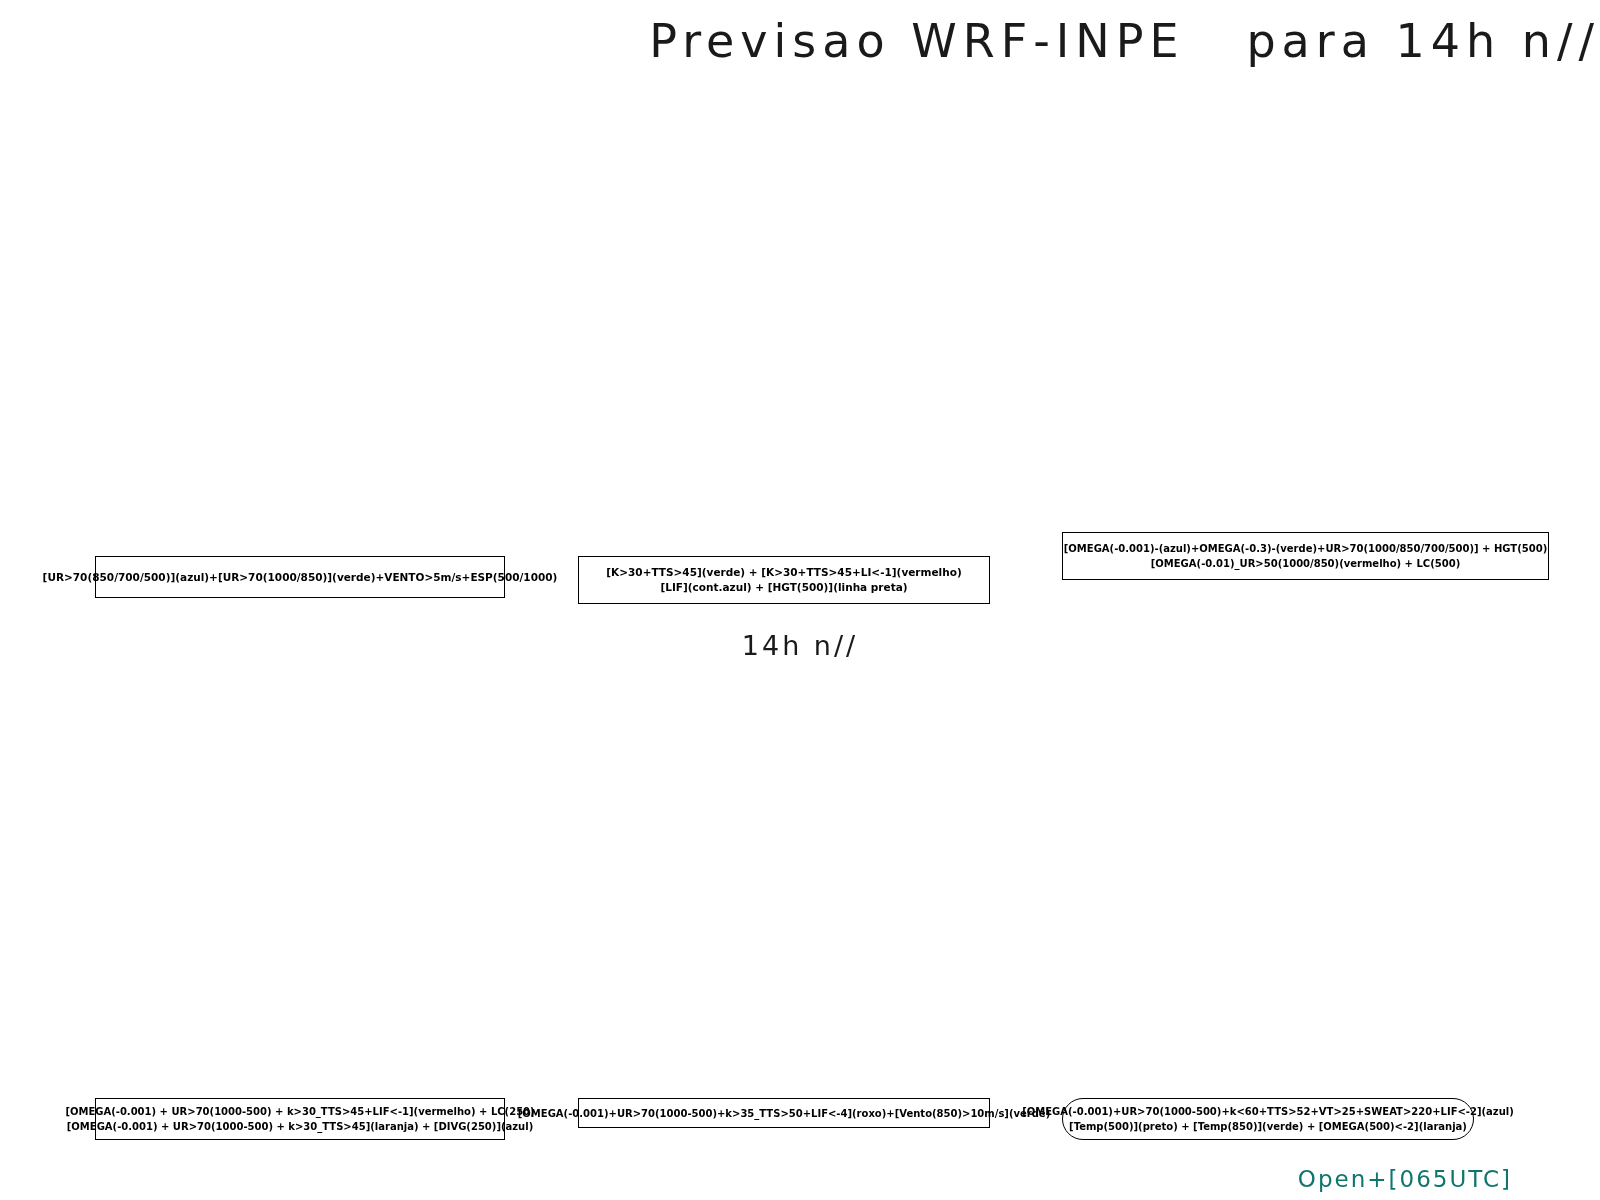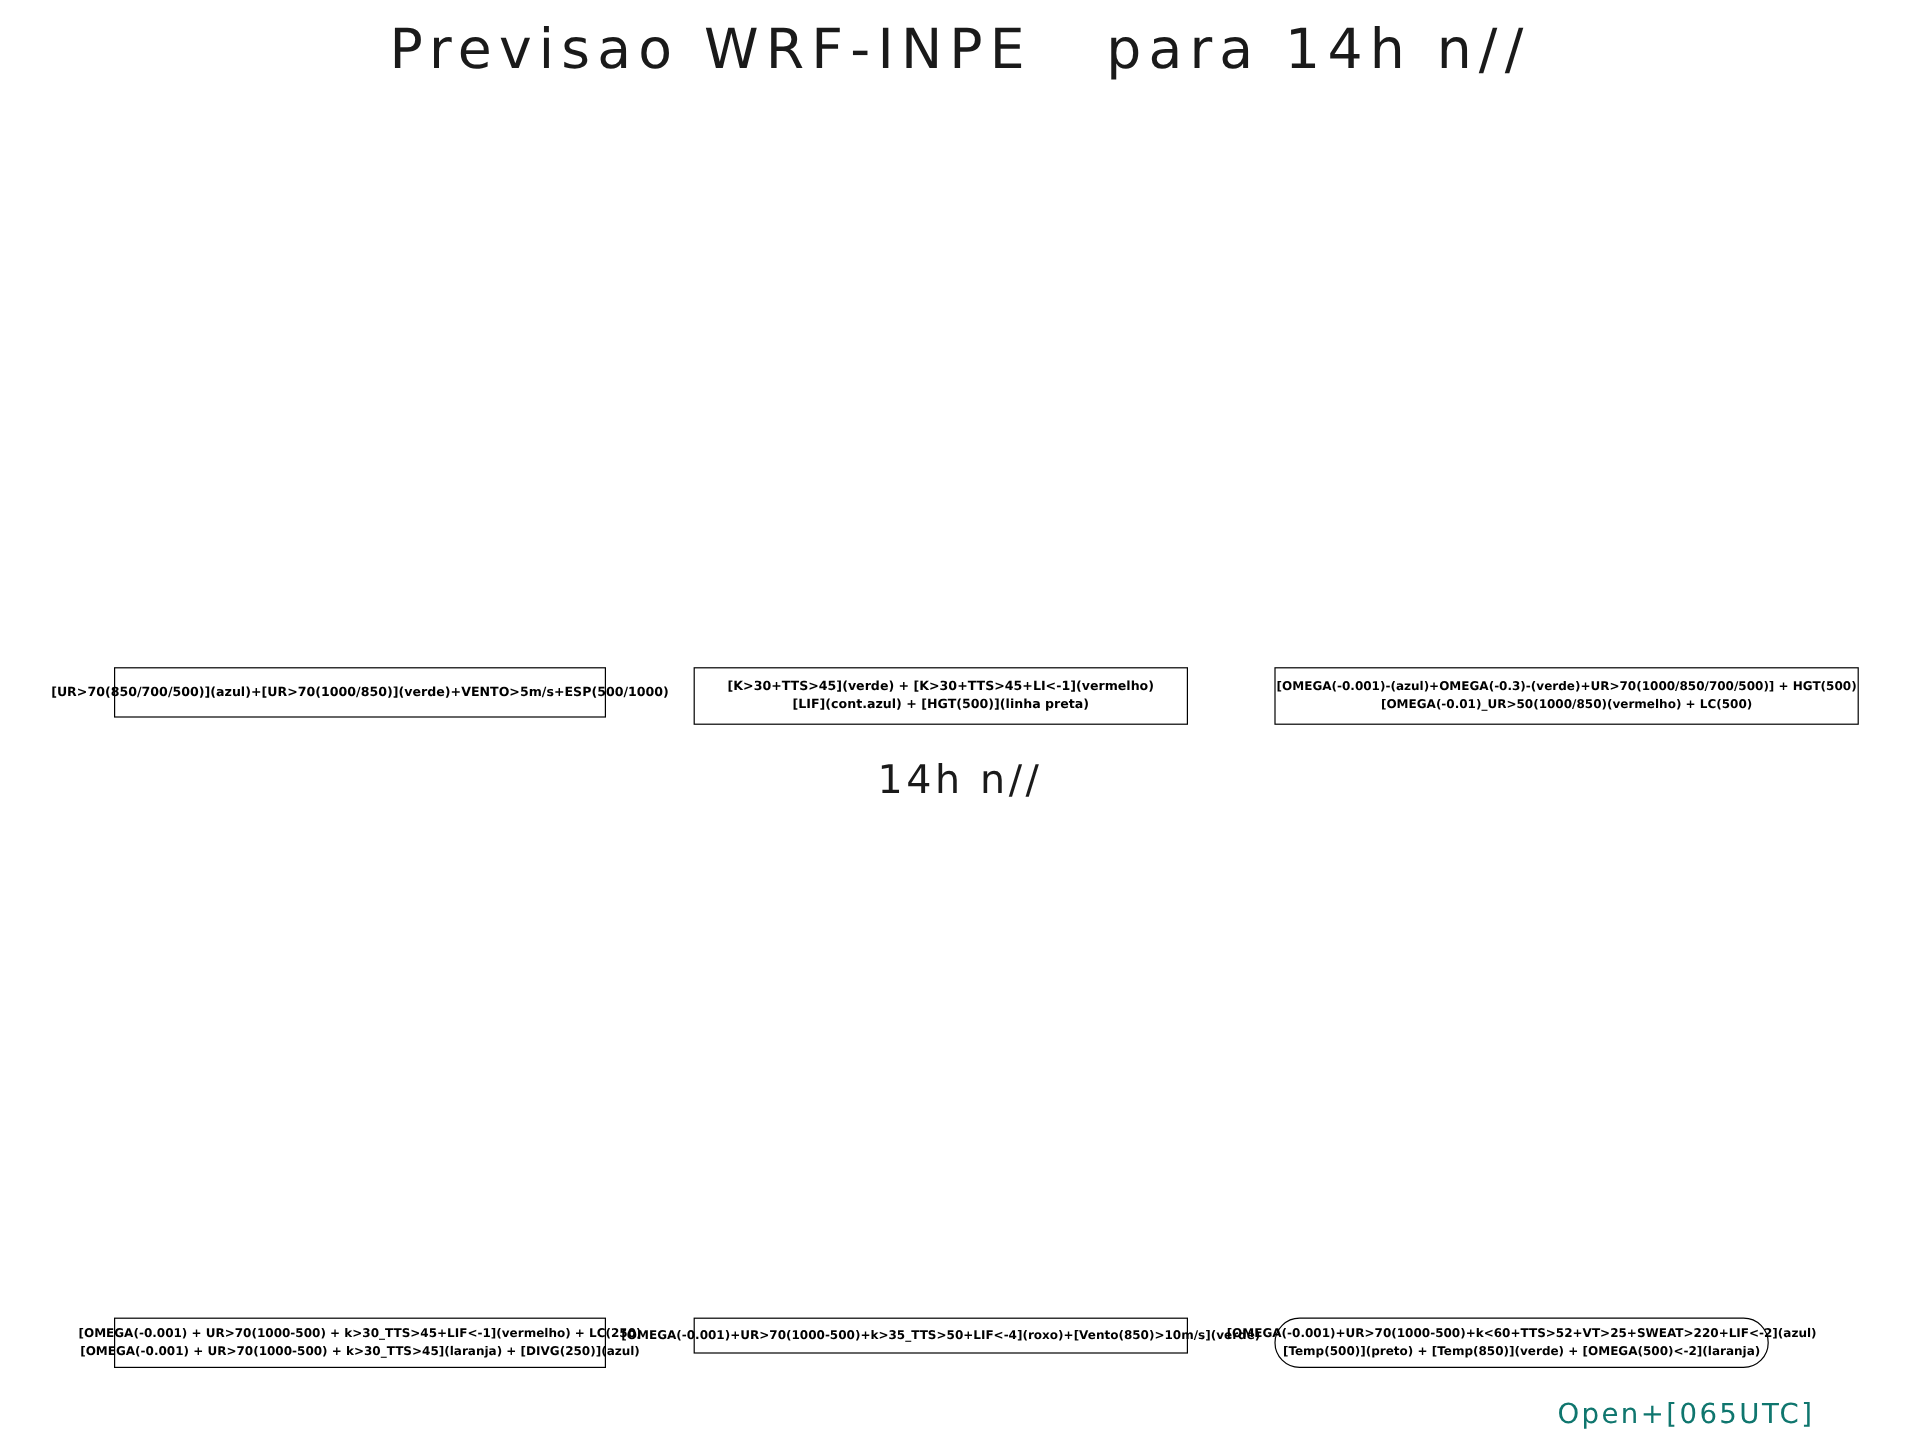--- a/index.html
+++ b/index.html
@@ -15,37 +15,37 @@
     color: #111111;
     overflow: hidden;
   }
 
   
   .main-title {
     position: absolute;
     top: 14px;
     left: 0;
     width: 100%;
-    text-align: center;
+    text-align: right;
     font-family: "DejaVu Sans", sans-serif;
     font-size: 46px;
     font-weight: 400;
     letter-spacing: 6px;
     color: #1a1a1a;
     white-space: pre;
   }
 
   
   .mid-caption {
     position: absolute;
     top: 630px;
     left: 0;
     width: 100%;
     text-align: center;
-    font-size: 33px;
+    font-size: 27px;
     letter-spacing: 3px;
     color: #1a1a1a;
     white-space: pre;
   }
 
   
   .footer-label {
     position: absolute;
     right: 88px;
     bottom: 8px;
@@ -77,21 +77,21 @@
     white-space: nowrap;
     letter-spacing: 0px;
   }
   .legend-line.tight {
     font-size: 10px;
   }
 
   
   #box-top-left    { left: 95px;  top: 556px; width: 410px; height: 42px; }
   #box-top-center  { left: 578px; top: 556px; width: 412px; height: 48px; }
-  #box-top-right   { left: 1062px;top: 556px; width: 487px; height: 48px; }
+  #box-top-right   { left: 1062px;top: 532px; width: 487px; height: 48px; }
 
   
   #box-bottom-left   { left: 95px;  top: 1098px; width: 410px; height: 42px; }
   #box-bottom-center { left: 578px; top: 1098px; width: 412px; height: 30px; }
   #box-bottom-right  { left: 1062px;top: 1098px; width: 412px; height: 42px; border-radius: 21px; }
 
   
   .panel {
     position: absolute;
     background: transparent;

